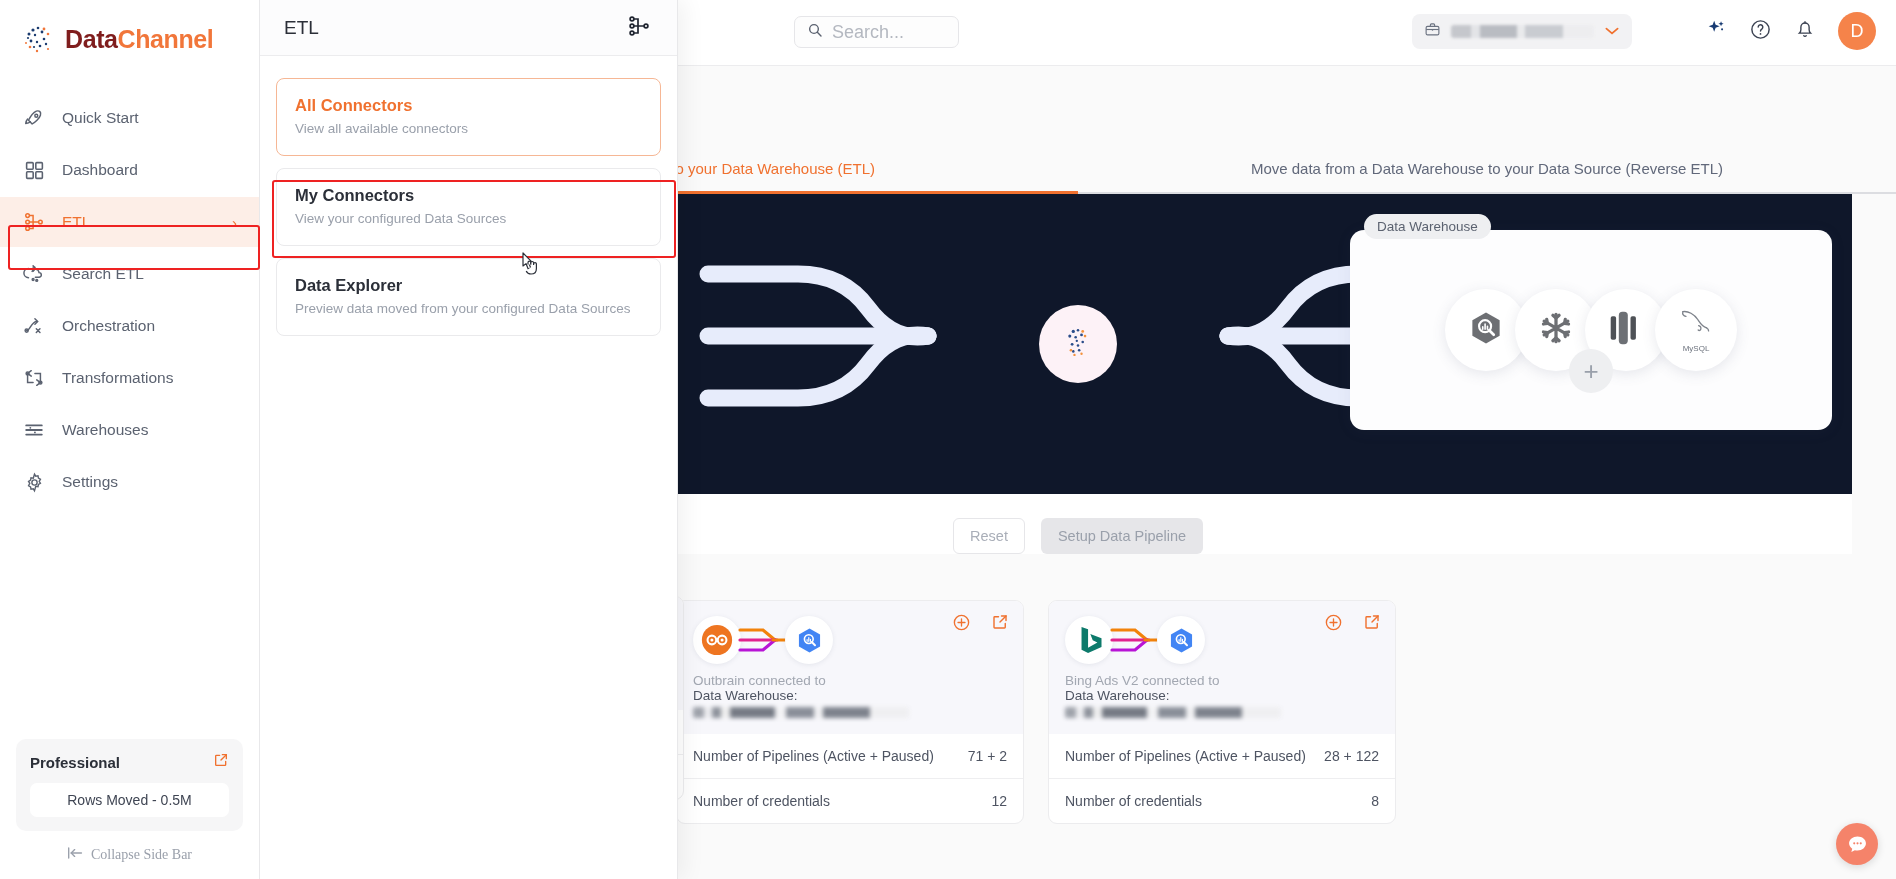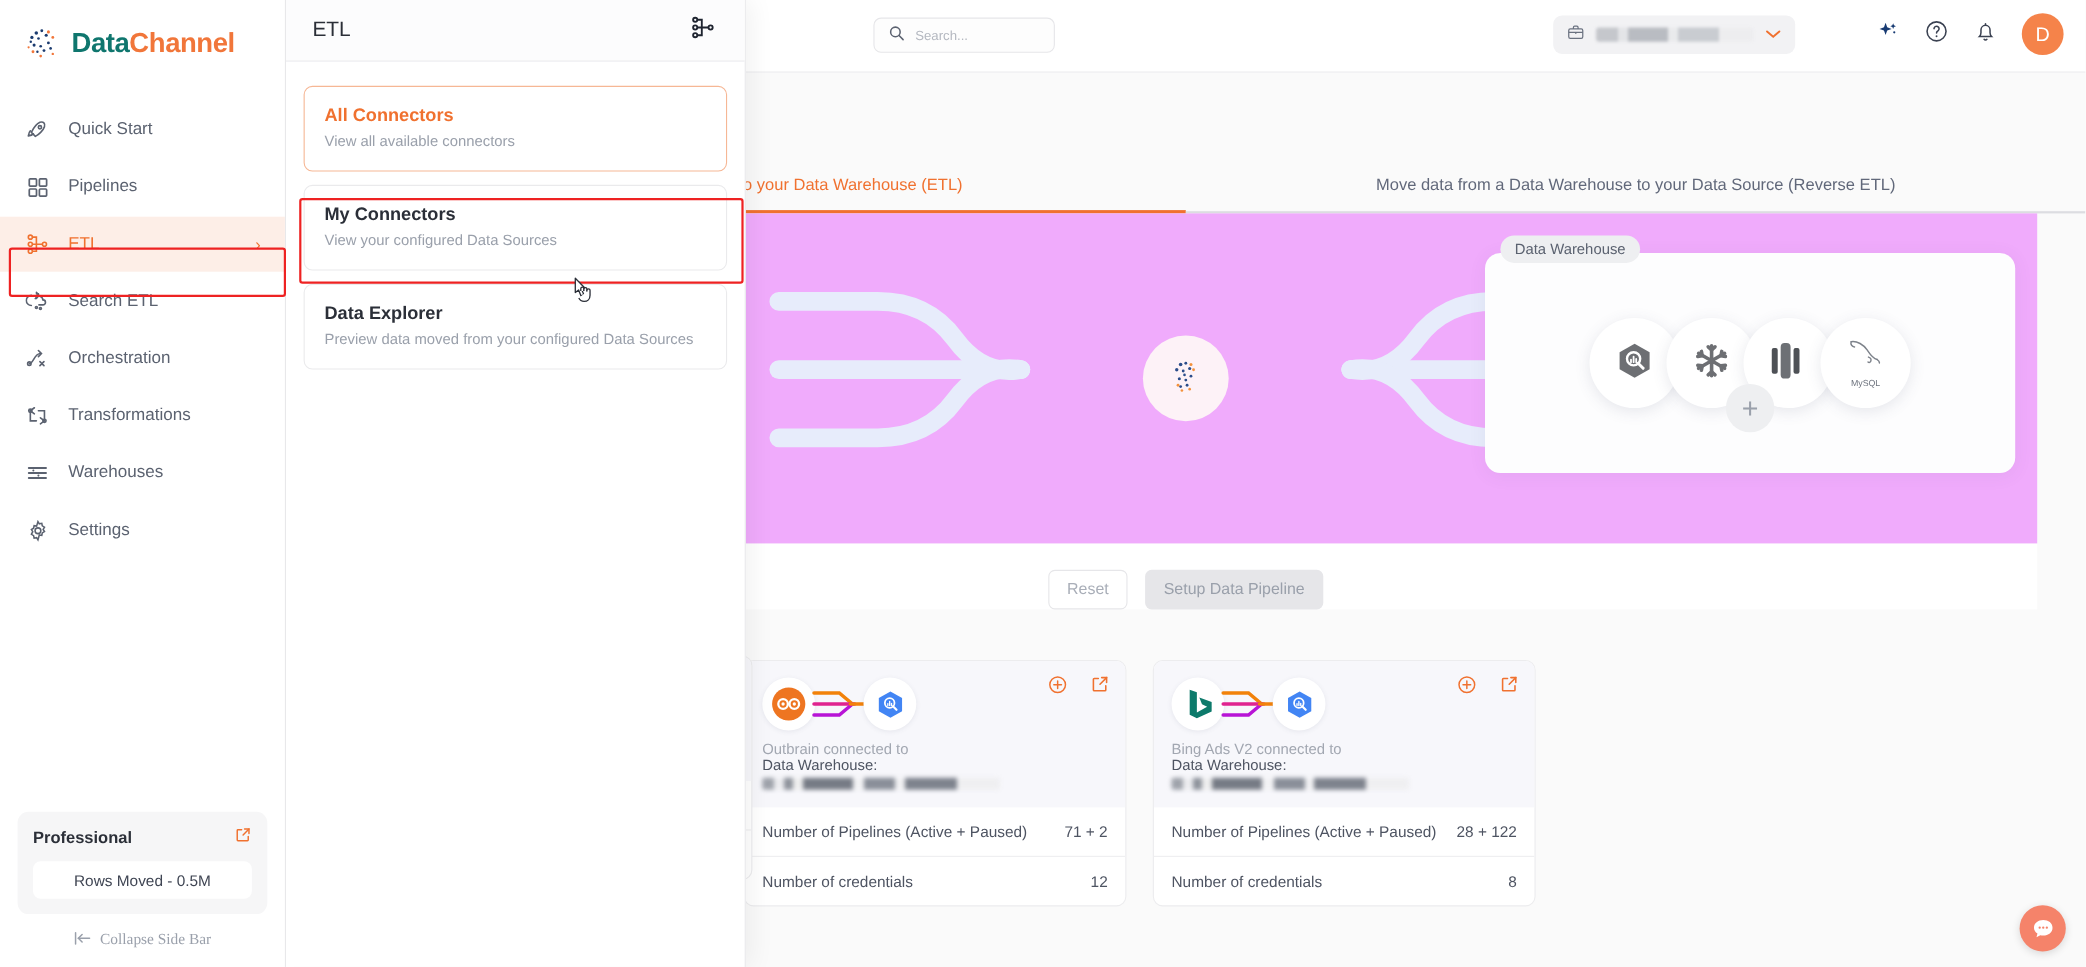--- a/index.html
+++ b/index.html
@@ -14,21 +14,21 @@
 
   
   .sidebar {
     position: absolute; left: 0; top: 0; width: 260px; height: 879px;
     background: #ffffff; border-right: 1px solid #e8e8ea;
     z-index: 40; display: flex; flex-direction: column;
   }
   .brand { display: flex; align-items: center; gap: 9px; padding: 22px 0 22px 22px; }
   .brand-logo { width: 34px; height: 34px; position: relative; flex: 0 0 34px; }
   .brand-text { font-size: 25px; font-weight: bold; letter-spacing: -0.4px; }
-  .brand-data { color: #0f766e; }
+  .brand-data { color: #7f1d1d; }
   .brand-channel { color: #f1763a; }
 
   .nav { margin-top: 14px; display: flex; flex-direction: column; }
   .nav-item {
     position: relative;
     display: flex; align-items: center; gap: 16px;
     height: 50px; padding-left: 22px; margin: 1px 0;
     color: #5b6270; font-size: 15.5px; cursor: pointer;
   }
   .nav-item .ico { width: 24px; height: 24px; flex: 0 0 24px; display:flex; align-items:center; justify-content:center; }
@@ -81,21 +81,21 @@
   .topbar {
     position: absolute; left: 260px; top: 0; right: 0; height: 66px;
     background: #ffffff; border-bottom: 1px solid #ececee; z-index: 20;
     display: flex; align-items: center;
   }
   .search-box {
     position: absolute; left: 534px; top: 16px; width: 165px; height: 32px;
     border: 1px solid #e6e6e9; border-radius: 7px; background: #fdfdfd;
     display: flex; align-items: center; gap: 9px; padding: 0 12px;
   }
-  .search-ph { font-size: 12px; color: #b4b8c0; }
+  .search-ph { font-size: 18px; color: #b4b8c0; }
   .ws-select {
     position: absolute; right: 264px; top: 14px; width: 220px; height: 35px;
     background: #f2f2f4; border-radius: 8px; display: flex; align-items: center;
     gap: 10px; padding: 0 12px; cursor: pointer;
   }
   .ws-name {
     flex: 1; height: 13px; border-radius: 3px;
     background: linear-gradient(90deg,#c5c7cc 0 14%,#e3e4e7 14% 20%,#b9bcc2 20% 46%,#e9eaec 46% 52%,#c9ccd1 52% 78%,#ededef 78% 100%);
     filter: blur(1.6px);
   }
@@ -113,21 +113,21 @@
 
   .tabs { margin-top: 24px; display: flex; position: relative; }
   .tab {
     flex: 1; text-align: center; padding: 12px 0 14px 0;
     font-size: 15px; color: #61687a; cursor: pointer;
     border-bottom: 2px solid #dcdde1;
   }
   .tab.active { color: #f0712f; border-bottom: 3px solid #f0712f; }
 
   .pipeline {
-    position: relative; margin: 0 44px; height: 300px; background: #f0abfc;
+    position: relative; margin: 0 44px; height: 300px; background: #0f172a;
     display: flex; align-items: center; justify-content: center;
   }
   .pl-group {
     position: absolute; border-radius: 14px; background: #fdfdfe;
     box-shadow: 0 2px 16px rgba(80,90,120,0.07);
     display: flex; align-items: center; gap: 0; padding: 18px 16px;
   }
   .pl-group.src { left: -20px; top: 36px; width: 230px; height: 200px; }
   .pl-group.dst { right: 20px; top: 36px; width: 482px; height: 200px; }
   .pl-tag {
@@ -248,21 +248,21 @@
       </div>
       <div class="nav-item">
         <span class="ico">
             <svg width="21" height="21" viewBox="0 0 24 24" fill="none" stroke="#5b6270" stroke-width="1.8">
               <rect x="3" y="3" width="7.5" height="7.5" rx="1"></rect>
               <rect x="13.5" y="3" width="7.5" height="7.5" rx="1"></rect>
               <rect x="3" y="13.5" width="7.5" height="7.5" rx="1"></rect>
               <rect x="13.5" y="13.5" width="7.5" height="7.5" rx="1"></rect>
             </svg>
           </span>
-        <span>Pipelines</span>
+        <span>Dashboard</span>
       </div>
       <div class="nav-item active">
         <span class="ico">
             <svg width="22" height="22" viewBox="0 0 24 24" fill="none" stroke="#f0712f" stroke-width="1.6">
               <circle cx="5" cy="5" r="2"></circle>
               <circle cx="5" cy="12" r="2"></circle>
               <circle cx="5" cy="19" r="2"></circle>
               <circle cx="19" cy="12" r="2"></circle>
               <path d="M7 5h4v7M7 19h4v-7M7 12h10"></path>
             </svg>

